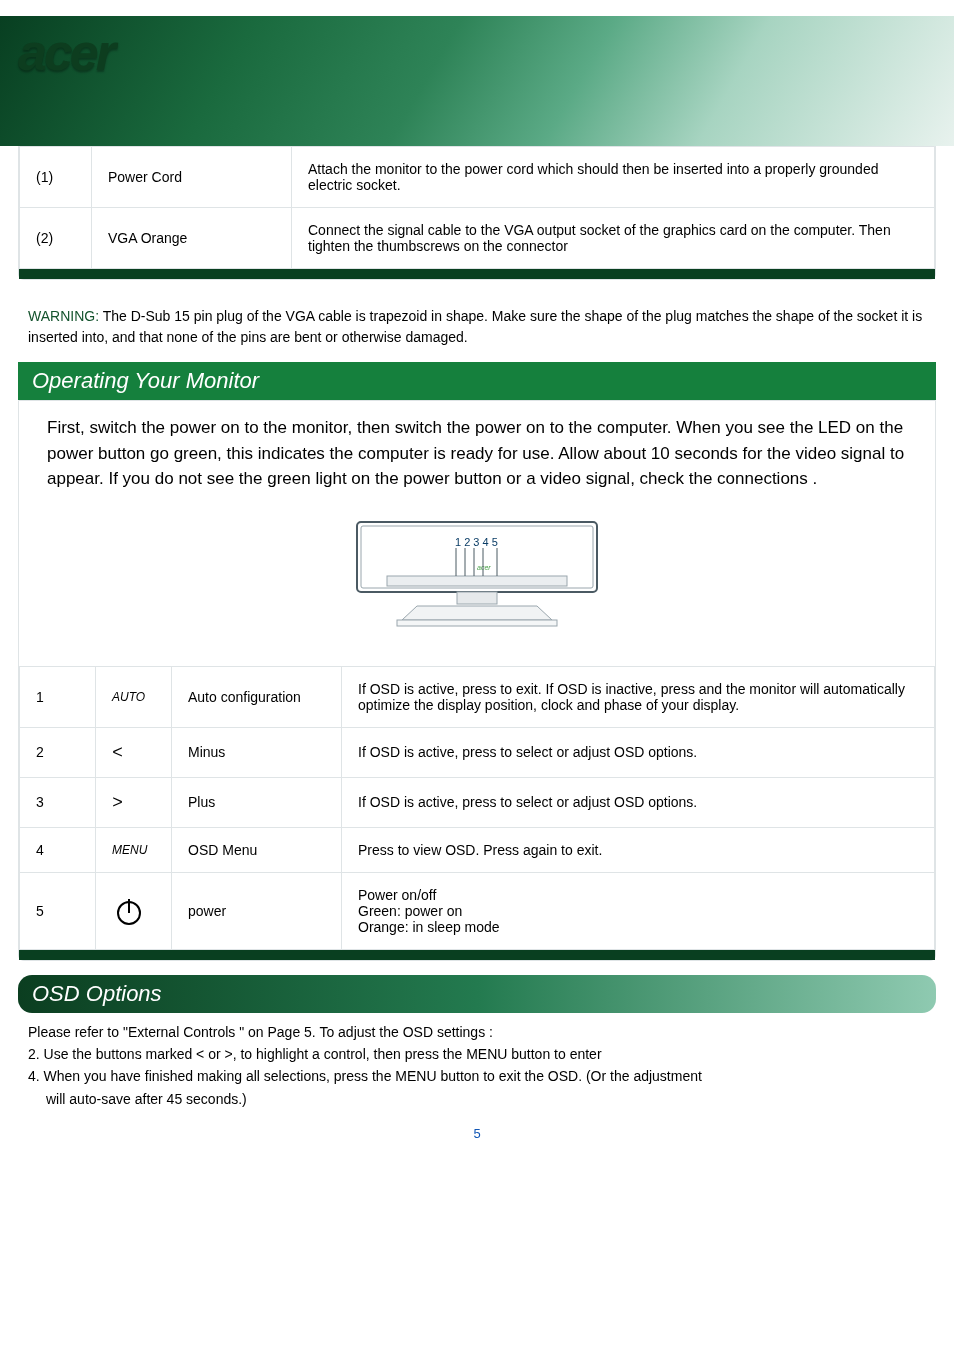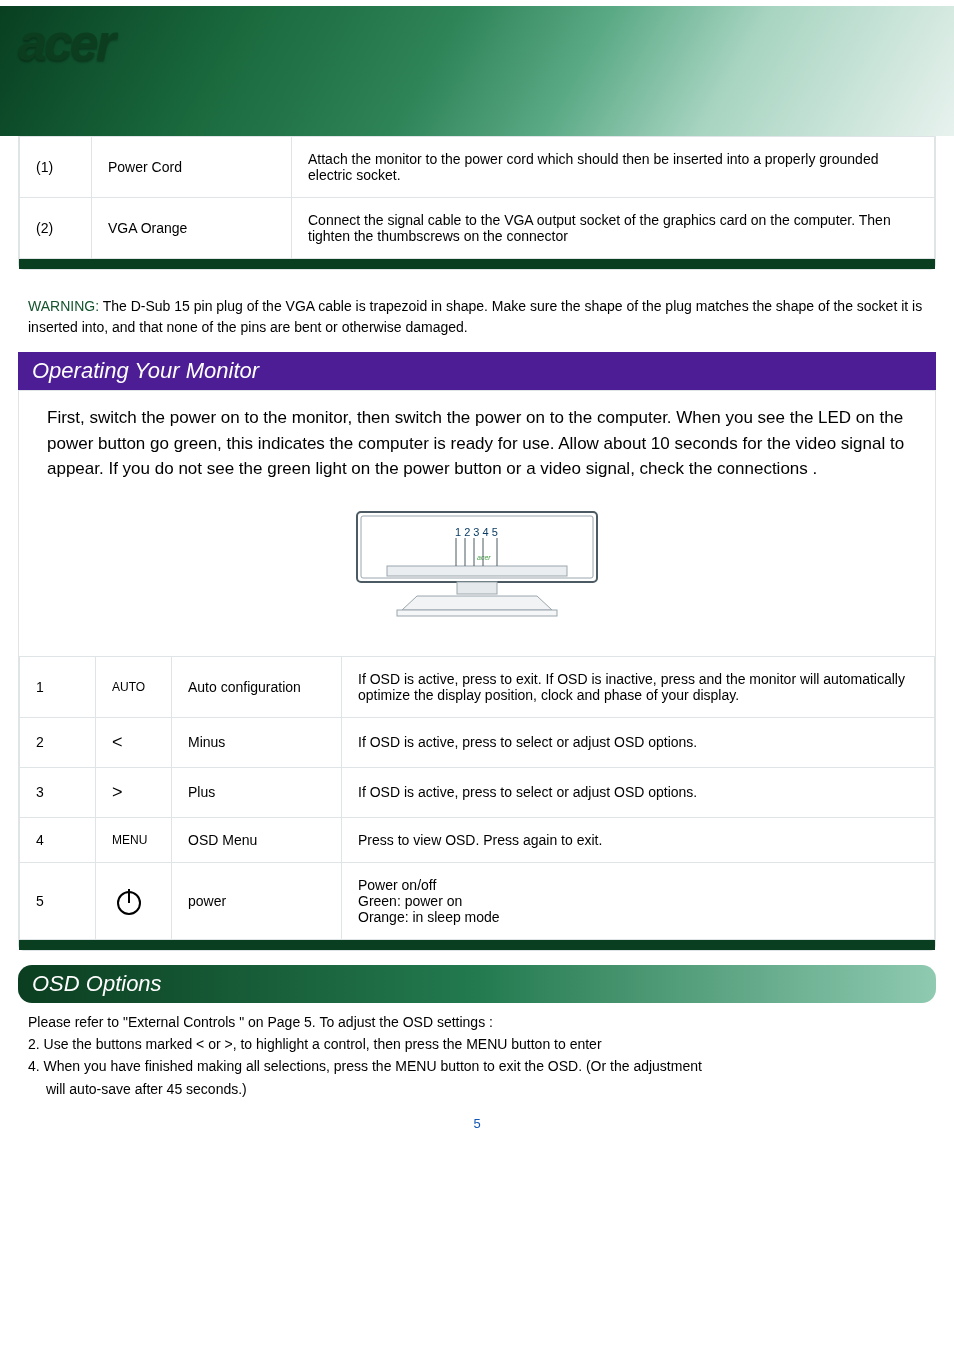--- a/index.html
+++ b/index.html
@@ -1,17 +1,17 @@
 <!DOCTYPE html>
 <html><head>
 <meta charset="utf-8">
 <style>
   * { box-sizing: border-box; margin: 0; padding: 0; }
   html, body { width: 954px; font-family: Arial, Helvetica, sans-serif; color: #000; background: #fff; }
-  .page { width: 954px; padding: 6px 0 30px 0; }
+  .page { width: 954px; padding: 16px 0 30px 0; }
 
   
   .banner {
     height: 130px;
     background: linear-gradient(120deg, #083f21 0%, #1a6a3e 25%, #2e8357 45%, #5baa86 60%, #a7d4c1 75%, #e8f2ee 100%);
     position: relative;
   }
   .banner-logo {
     position: absolute; left: 18px; top: 6px;
     font-style: italic; font-weight: 900; font-size: 52px; letter-spacing: -3px;
@@ -35,31 +35,31 @@
     font-size: 14px;
     text-align: left;
     vertical-align: middle;
   }
   .col-num  { width: 72px;  text-align: center; }
   .col-item { width: 200px; text-align: center; }
   .tbl .footer-bar td { padding: 0; height: 10px; background: #093f20; border-color: #093f20; }
 
   
   .col-n2  { width: 76px;  text-align: center; }
-  .col-sym { width: 76px;  text-align: center; }
+  .col-sym { width: 76px;  text-align: center; font-style: italic; }
   .col-fn  { width: 170px; }
 
   
   .para { margin: 26px 28px 14px; font-size: 14px; line-height: 1.5; }
   .warn-label { color: #14532d; }
 
   
   .section-bar {
     margin: 0 18px;
-    background: #4c1d95;
+    background: #15803d;
     color: #fff;
     font-style: italic;
     font-size: 22px;
     padding: 6px 14px;
   }
   .section-bar.green2 {
     background: linear-gradient(to right, #0b3e20 0%, #237a4f 50%, #8fcab1 100%);
     border-radius: 14px;
   }
 

